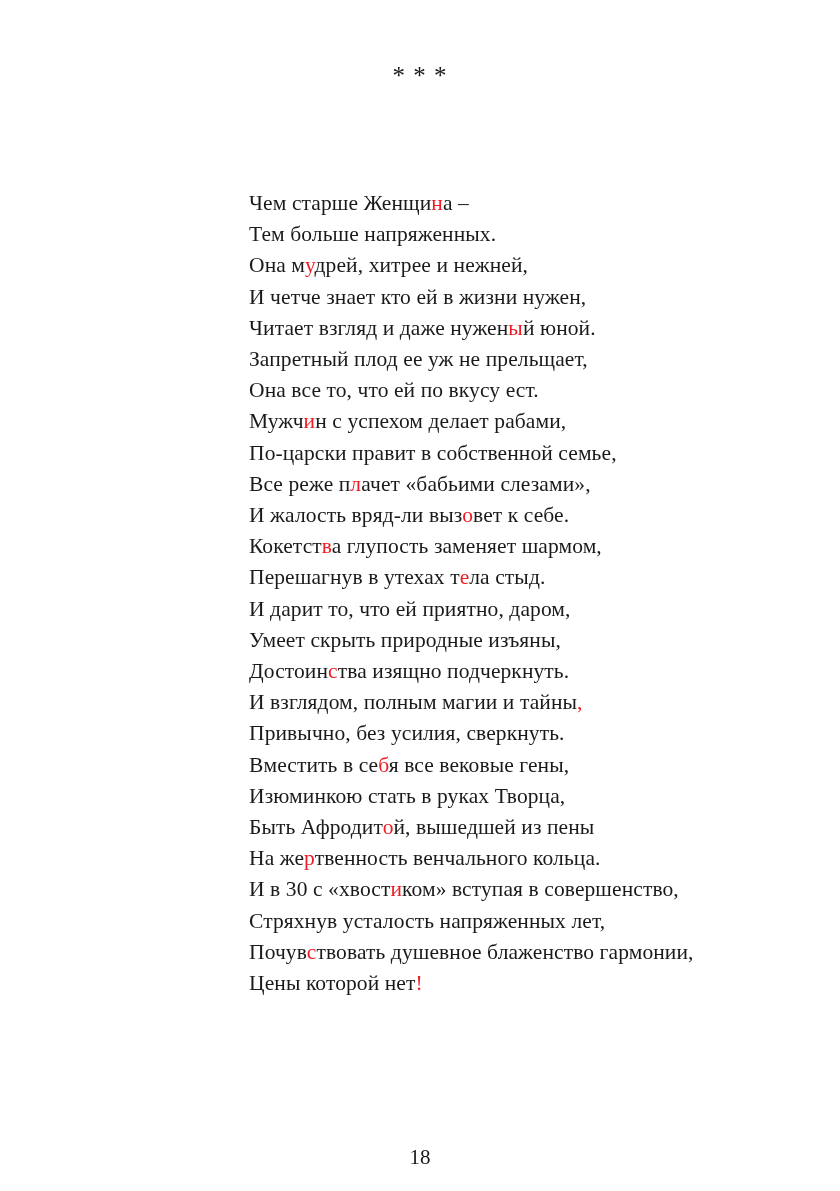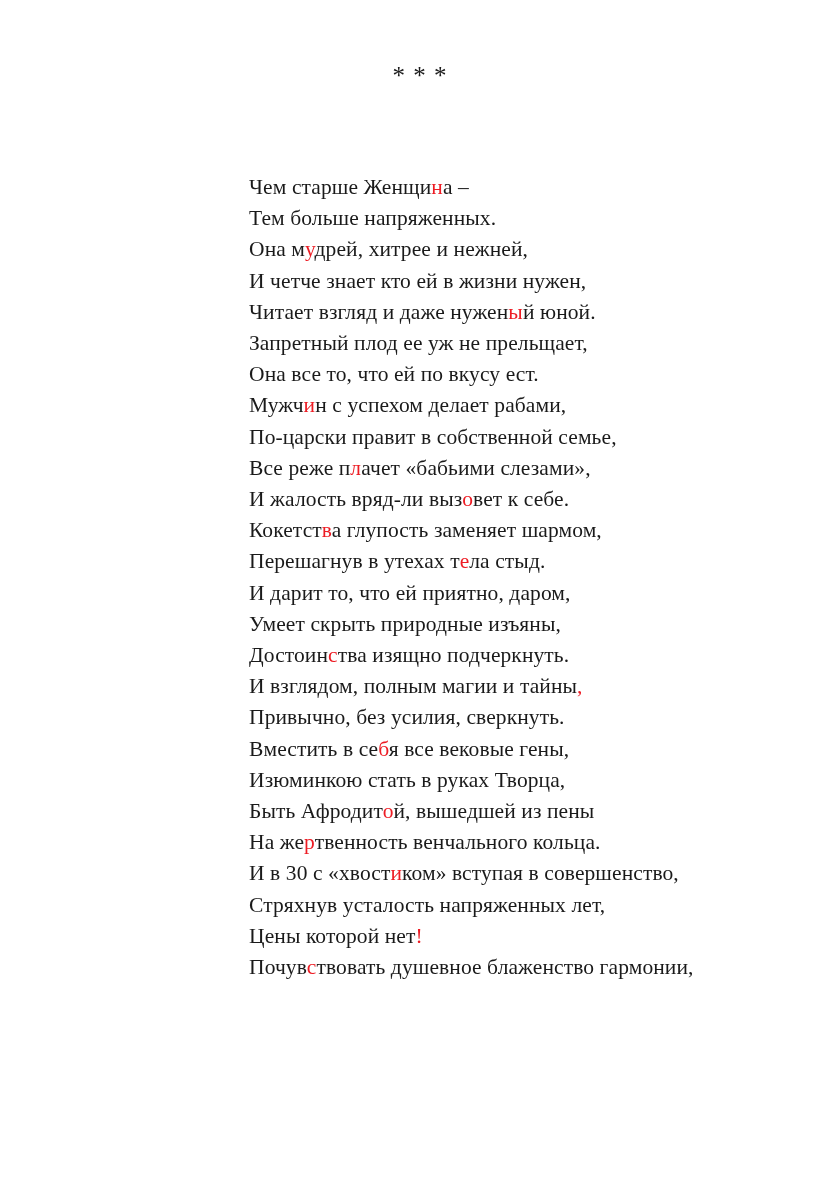--- a/index.html
+++ b/index.html
@@ -32,21 +32,21 @@
     text-align: center;
     font-size: 25px;
     letter-spacing: 1px;
     color: #1a1a1a;
     font-family: "Liberation Serif", "DejaVu Serif", serif;
   }
 
   
   .poem {
     position: absolute;
-    top: 172px;
+    top: 188px;
     left: 249px;
     width: 520px;
   }
 
   .poem-line {
     font-size: 21.5px;
     line-height: 31.2px;
     color: #1a1a1a;
     white-space: pre;
     font-family: "Liberation Serif", "DejaVu Serif", serif;
@@ -94,18 +94,19 @@
       <div class="poem-line"><span>Умеет скрыть природные изъяны,</span></div>
       <div class="poem-line"><span>Достоин</span><span class="hl" style="color: rgb(237, 28, 36);">с</span><span>тва изящно подчеркнуть.</span></div>
       <div class="poem-line"><span>И взглядом, полным магии и тайны</span><span class="hl" style="color: rgb(237, 28, 36);">,</span></div>
       <div class="poem-line"><span>Привычно, без усилия, сверкнуть.</span></div>
       <div class="poem-line"><span>Вместить в се</span><span class="hl" style="color: rgb(237, 28, 36);">б</span><span>я все вековые гены,</span></div>
       <div class="poem-line"><span>Изюминкою стать в руках Творца,</span></div>
       <div class="poem-line"><span>Быть Афродит</span><span class="hl" style="color: rgb(237, 28, 36);">о</span><span>й, вышедшей из пены</span></div>
       <div class="poem-line"><span>На же</span><span class="hl" style="color: rgb(237, 28, 36);">р</span><span>твенность венчального кольца.</span></div>
       <div class="poem-line"><span>И в 30 с «хвост</span><span class="hl" style="color: rgb(237, 28, 36);">и</span><span>ком» вступая в совершенство,</span></div>
       <div class="poem-line"><span>Стряхнув усталость напряженных лет,</span></div>
+      <div class="poem-line"><span>Почув</span><span class="hl" style="color: rgb(237, 28, 36);">с</span><span>твовать душевное блаженство гармонии,</span></div>
       <div class="poem-line"><span>Цены которой нет</span><span class="hl" style="color: rgb(237, 28, 36);">!</span></div>
-      <div class="poem-line"><span>Почув</span><span class="hl" style="color: rgb(237, 28, 36);">с</span><span>твовать душевное блаженство гармонии,</span></div>
     </div>
 
+  <div class="folio">18</div>
 
 </div>
 
 </body></html>

